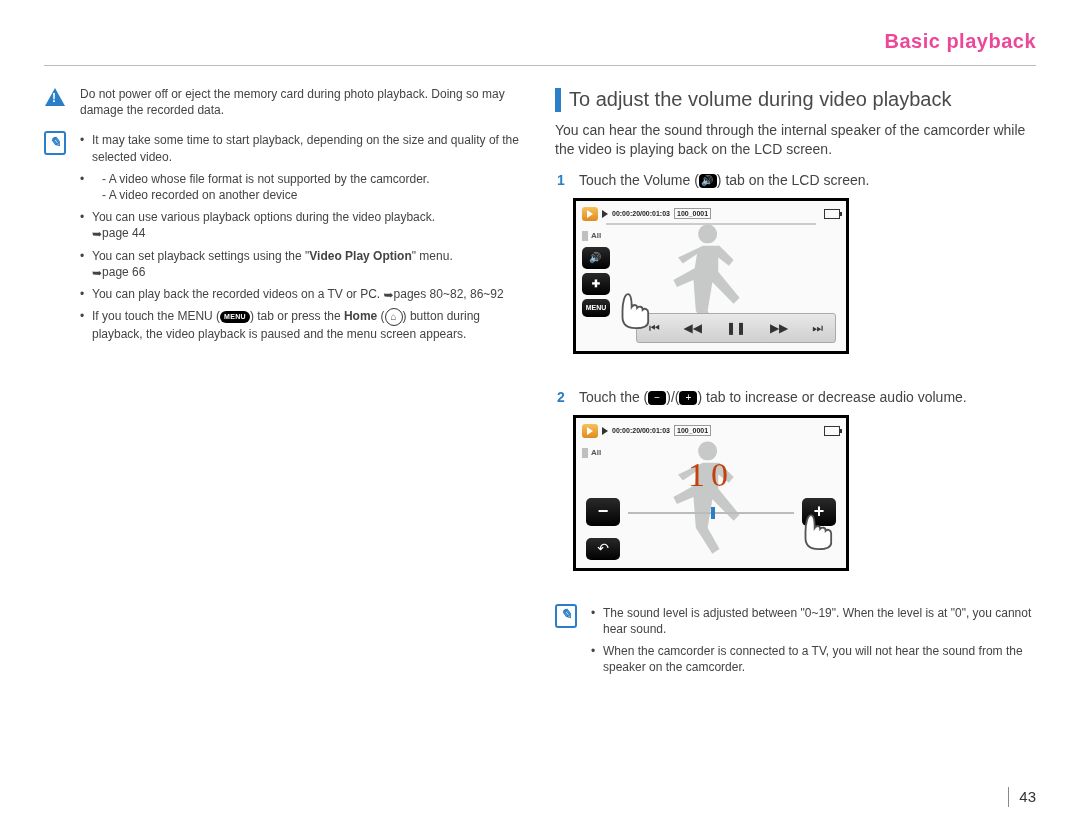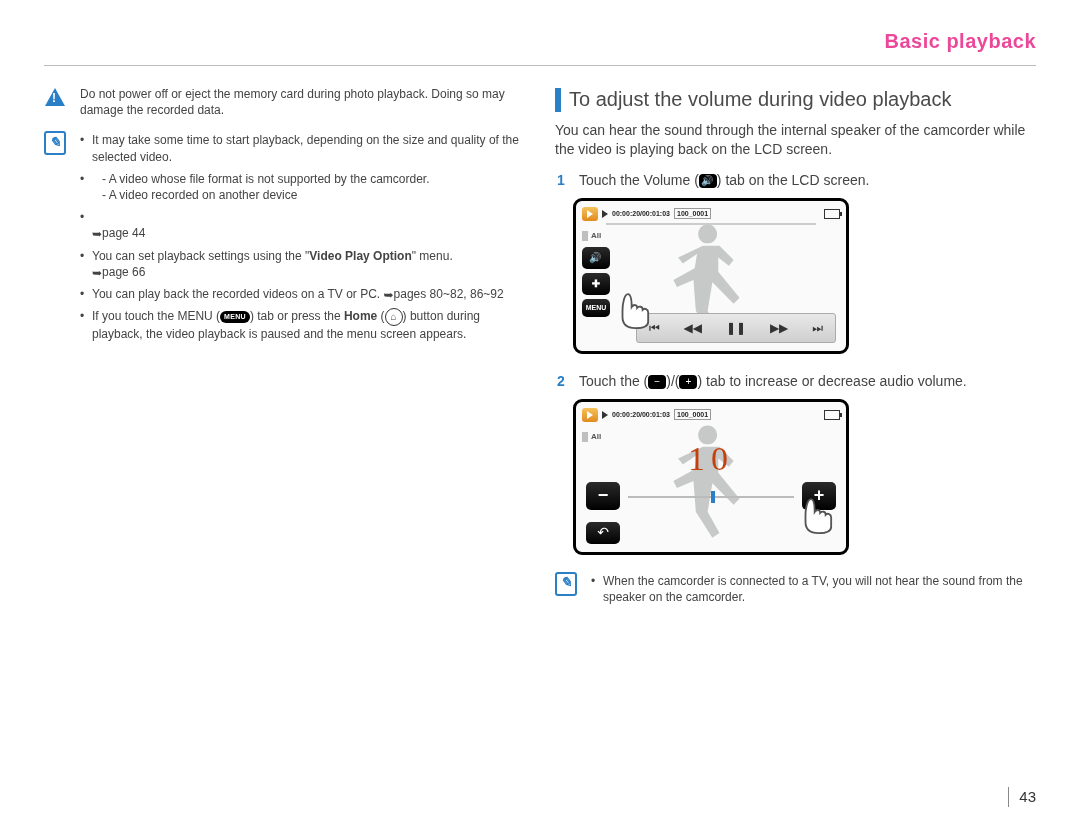--- a/index.html
+++ b/index.html
@@ -20,21 +20,21 @@
   .sub{padding-left:10px}
   .sub-line{font-size:12px;color:#444}
   .arrow{display:inline-block;transform:translateY(1px)}
   .menu-pill{display:inline-flex;align-items:center;justify-content:center;background:#000;color:#fff;border-radius:8px;font-size:7px;font-weight:bold;padding:1px 4px;letter-spacing:.3px;vertical-align:middle}
   .icon-pill{display:inline-flex;align-items:center;justify-content:center;background:#000;color:#fff;border-radius:4px;width:18px;height:14px;font-size:10px;vertical-align:middle}
   .section-heading{display:flex;align-items:center;font-size:20px;font-weight:300;color:#4a4a4a;margin:0 0 8px 0}
   .section-heading .bar{width:6px;height:24px;background:#2a7fc6;margin-right:8px}
   .body-text{font-size:14px;color:#444;margin:0 0 12px 0}
   .step{display:flex;gap:8px;margin:4px 0 8px 2px;font-size:14px;color:#444}
   .step .num{color:#2a7fc6;font-weight:600;width:14px}
-  .lcd{width:270px;height:150px;border:3px solid #000;border-radius:9px;margin:6px 0 18px 18px;position:relative;background:#fafafa;overflow:hidden}
+  .lcd{width:270px;height:150px;border:3px solid #000;border-radius:0;margin:6px 0 34px 18px;position:relative;background:#fafafa;overflow:hidden}
   .lcd .silhouette{position:absolute;left:74px;top:14px;width:120px;height:130px}
   .lcd .status-bar{position:absolute;left:6px;top:6px;right:6px;display:flex;align-items:center;gap:4px}
   .orange-play{width:16px;height:14px;background:linear-gradient(#f6c25a,#e08a1d);border-radius:3px;display:flex;align-items:center;justify-content:center}
   .orange-play::after{content:"";width:0;height:0;border-left:6px solid #fff;border-top:4px solid transparent;border-bottom:4px solid transparent}
   .tiny-play{width:0;height:0;border-left:6px solid #333;border-top:4px solid transparent;border-bottom:4px solid transparent;display:inline-block}
   .tc{font-size:7px;font-weight:bold;color:#222;display:flex;gap:4px}
   .res{font-size:7px;font-weight:bold;color:#222;border:1px solid #999;padding:0 2px}
   .batt{width:14px;height:8px;border:1px solid #333;position:relative;margin-left:auto}
   .batt::after{content:"";position:absolute;right:-3px;top:2px;width:2px;height:4px;background:#333}
   .tab-all{position:absolute;left:6px;top:30px;font-size:8px;font-weight:bold;color:#555;border-left:6px solid #bfbfbf;padding-left:3px}
@@ -84,20 +84,21 @@
           </span>
         <ul class="bullets txt">
           <li>It may take some time to start playback, depending on the size and quality of the selected video.</li>
           <li>
             <div class="sub">
               <div class="sub-line">- A video whose file format is not supported by the camcorder.</div>
               <div class="sub-line">- A video recorded on another device</div>
             </div>
           </li>
           <li>
+            <span>You can use various playback options during the video playback. </span>
             <br><span class="arrow">➥</span><span>page 44</span>
           </li>
           <li>
             <span>You can set playback settings using the "</span><b>Video Play Option</b><span>" menu. </span>
             <br><span class="arrow">➥</span><span>page 66</span>
           </li>
           <li>
             <span>You can play back the recorded videos on a TV or PC. </span><span class="arrow">➥</span><span>pages 80~82, 86~92</span>
           </li>
           <li>
@@ -195,20 +196,21 @@
               </g>
             </svg>
         </div>
       </div>
 
       <div class="icon-note-row">
         <span class="icon-box">
             <span class="note-icon">✎</span>
           </span>
         <ul class="bullets txt">
+          <li>The sound level is adjusted between "0~19". When the level is at "0", you cannot hear sound.</li>
           <li>When the camcorder is connected to a TV, you will not hear the sound from the speaker on the camcorder.</li>
         </ul>
       </div>
 
     </div>
   </div>
 
   <div class="pagenum">43</div>
 </div>
 

